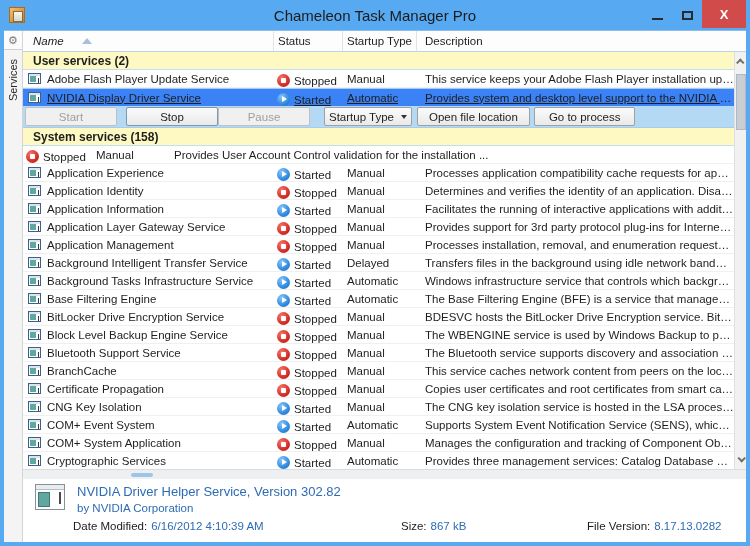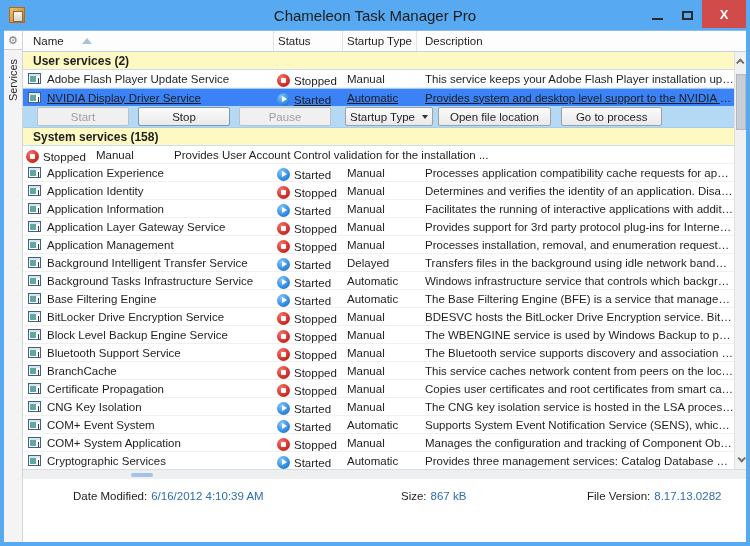--- a/index.html
+++ b/index.html
@@ -32,21 +32,21 @@
               display:flex; align-items:center; justify-content:center; font-size:11px; color:#7a7a7a; }
   .side-label { position:absolute; top:43px; left:-26px; width:70px; text-align:center;
                 transform:rotate(-90deg); font-size:11px; color:#2a2a2a; white-space:nowrap; }
 
   
   .main { flex:1; display:flex; flex-direction:column; min-width:0; }
 
   .cols-header { height:21px; display:flex; background:#fdfdfd; border-bottom:1px solid #bcd4ea;
                  align-items:center; color:#1e1e1e; }
   .hc { height:100%; display:flex; align-items:center; border-right:1px solid #e3e3e3; }
-  .hc.name { width:251px; padding-left:10px; }
+  .hc.name { width:251px; padding-left:10px;font-style:italic; }
   .hc.status { width:69px; padding-left:4px; }
   .hc.startup { width:74px; padding-left:4px; }
   .hc.desc { flex:1; padding-left:8px; border-right:none; }
   .sort-asc { width:0; height:0; margin-left:18px; border-left:5px solid transparent;
               border-right:5px solid transparent; border-bottom:6px solid #a9c0d6; }
 
   .list { position:relative; flex:1; overflow:hidden; padding-right:12px; }
 
   .group-header { height:18px; display:flex; align-items:center; padding-left:10px;
                   font-weight:bold; font-size:12px; border-bottom:1px solid #c3ddf2; background:#fef9c3; }
@@ -78,26 +78,26 @@
                             border-bottom:3.5px solid transparent; }
 
   
   .row-toolbar { height:22px; background:#b4d9f5; border-bottom:1px solid #a6cdec;
                  display:flex; align-items:center; }
   .tbtn { height:19px; border:1px solid #a0a0a0; border-radius:2px; font-size:11.5px; color:#1e1e1e;
           background:linear-gradient(180deg,#fbfbfb,#e9e9e9); display:flex; align-items:center;
           justify-content:center; }
   .tbtn.w { width:92px; }
   .tbtn.disabled { color:#9f9f9f; border-color:#c0c0c0; background:#f0f0f0; }
-  .tbtn.start { margin-left:14px; }
+  .tbtn.start { margin-left:2px; }
   .tbtn.stop { margin-left:9px; border-color:#7f98ac; }
-  .tbtn.pause { margin-left:9px; }
+  .tbtn.pause { }
   .tbtn.stype { margin-left:14px; width:88px; }
   .tbtn.open { margin-left:5px; padding:0 11px; }
-  .tbtn.gotop { margin-left:10px; padding:0 14px; }
+  .tbtn.gotop { margin-left:4px; padding:0 14px; }
   .dd-arrow { width:0; height:0; margin-left:7px; border-left:3.5px solid transparent;
               border-right:3.5px solid transparent; border-top:4px solid #333; }
 
   
   .scrollbar { position:absolute; top:0; right:0; bottom:0; width:12px; background:#f1f1f1;
                border-left:1px solid #e0e0e0; }
   .sb-arrow { position:absolute; left:0; width:12px; height:16px; display:flex; align-items:center; justify-content:center; }
   .sb-arrow.up { top:2px; } .sb-arrow.down { bottom:2px; }
   .chev { width:6px; height:6px; border-left:2px solid #6e7062; border-top:2px solid #6e7062; }
   .chev.up { transform:rotate(45deg) translateY(1px); }
@@ -573,20 +573,30 @@
       <span class="txt">Provides three management services: Catalog Database Ser...</span>
     </div>
   </div>
         </div>
 
       <div class="splitter">
           <div class="grip"></div>
         </div>
 
       <div class="details">
+        <div class="d-top">
+          <div class="big-icon">
+              <i class="pane"></i>
+              <i class="tick"></i>
+            </div>
+          <div class="d-text">
+            <div class="d-title">NVIDIA Driver Helper Service, Version 302.82</div>
+            <div class="d-sub">by NVIDIA Corporation</div>
+          </div>
+        </div>
         <div class="d-info">
           <div class="d-item i1">
             <span class="d-label">Date Modified:</span>
             <span class="d-value">6/16/2012 4:10:39 AM</span>
           </div>
           <div class="d-item i2">
             <span class="d-label">Size:</span>
             <span class="d-value">867 kB</span>
           </div>
           <div class="d-item">

